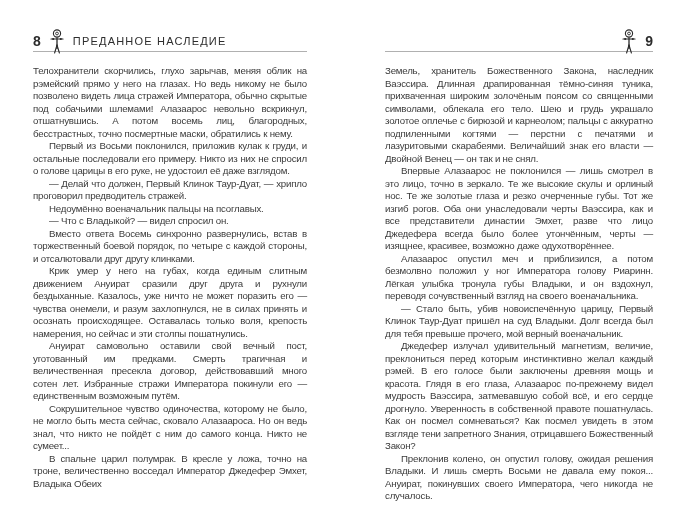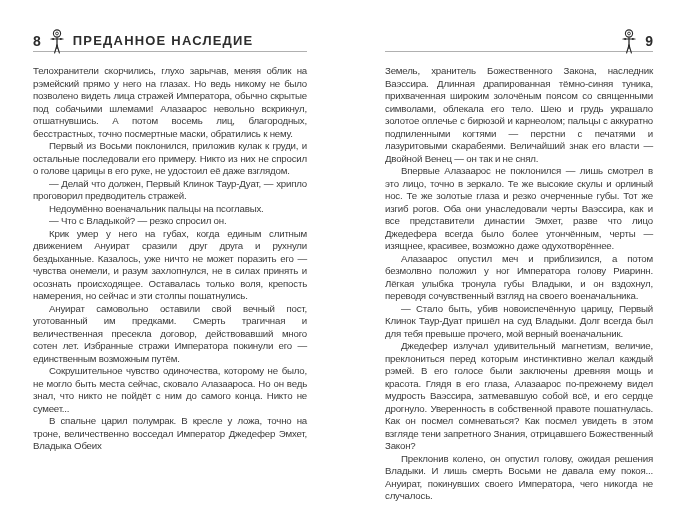--- a/index.html
+++ b/index.html
@@ -30,22 +30,22 @@
     height: 24px;
   }
   .header-row.to-right { justify-content: flex-end; }
   .pagenum {
     font-size: 14px;
     font-weight: 700;
     color: #2b2b2b;
     line-height: 14px;
   }
   .book-title {
-    font-size: 13px;
-    font-weight: 700;
+    font-size: 11px;
+    font-weight: 400;
     letter-spacing: 1.2px;
     color: #2d2d2d;
     line-height: 12px;
     padding-bottom: 1px;
     white-space: nowrap;
   }
   .ankh {
     display: inline-block;
     width: 14px; height: 26px;
     color: #2a2a2a;
@@ -93,21 +93,22 @@
         </span>
         <span class="book-title">ПРЕДАННОЕ НАСЛЕДИЕ</span>
       </div>
       <div class="rule"></div>
     </div>
     <div class="body-text" id="left-body">
         <p class="para"><span>Телохранители скорчились, глухо зарычав, меняя облик на рэмейский прямо у него на глазах. Но ведь никому не было позволено видеть лица стражей Императора, обычно скрытые под собачьими шлемами! Алазаарос невольно вскрикнул, отшатнувшись. А потом восемь лиц, благородных, бесстрастных, точно посмертные маски, обратились к нему.</span></p>
         <p class="para indent"><span>Первый из Восьми поклонился, приложив кулак к груди, и остальные последовали его примеру. Никто из них не спросил о голове царицы в его руке, не удостоил её даже взглядом.</span></p>
         <p class="para indent"><span>— Делай что должен, Первый Клинок Таур-Дуат, — хрипло проговорил предводитель стражей.</span></p>
         <p class="para indent"><span>Недоумённо военачальник пальцы на псоглавых.</span></p>
-        <p class="para indent"><span>— Что с Владыкой? — резко спросил он.</span></p>
+        <p class="para indent"><span>— Что с Владыкой? — видел спросил он.</span></p>
+        <p class="para indent"><span>Вместо ответа Восемь синхронно развернулись, встав в торжественный боевой порядок, по четыре с каждой стороны, и отсалютовали друг другу клинками.</span></p>
         <p class="para indent"><span>Крик умер у него на губах, когда единым слитным движением Ануират сразили друг друга и рухнули бездыханные. Казалось, уже ничто не может поразить его — чувства онемели, и разум захлопнулся, не в силах принять и осознать происходящее. Оставалась только воля, крепость намерения, но сейчас и эти столпы пошатнулись.</span></p>
         <p class="para indent"><span>Ануират самовольно оставили свой вечный пост, уготованный им предками. Смерть трагичная и величественная пресекла договор, действовавший много сотен лет. Избранные стражи Императора покинули его — единственным возможным путём.</span></p>
         <p class="para indent"><span>Сокрушительное чувство одиночества, которому не было, </span><span class="em">не могло быть</span><span> места сейчас, сковало Алазаароса. Но он ведь знал, что никто не пойдёт с ним до самого конца. Никто не сумеет...</span></p>
         <p class="para indent"><span>В спальне царил полумрак. В кресле у ложа, точно на троне, величественно восседал Император Джедефер Эмхет, Владыка Обеих</span></p>
       </div>
   </div>
 
   <div class="page right">
     <div class="header">
       <div class="header-row to-right">

